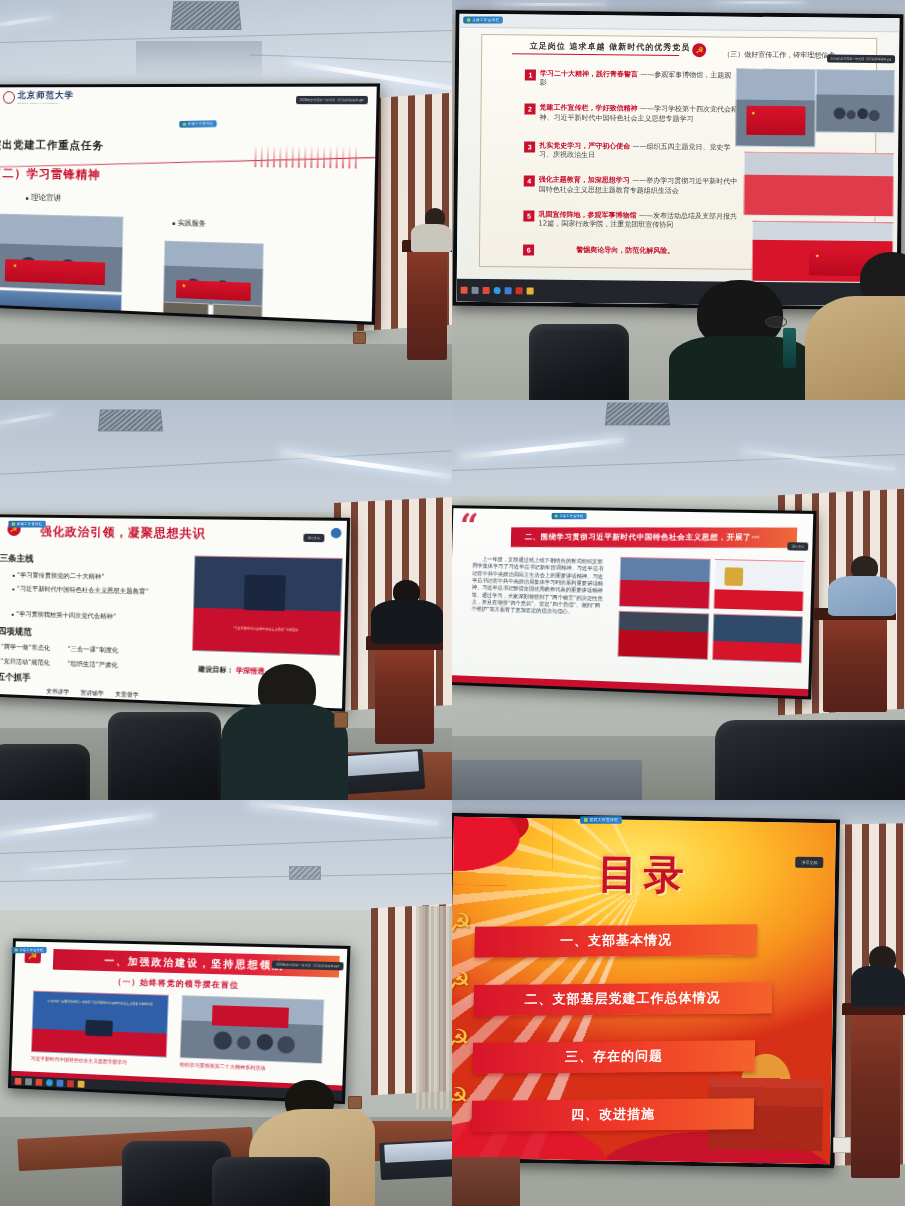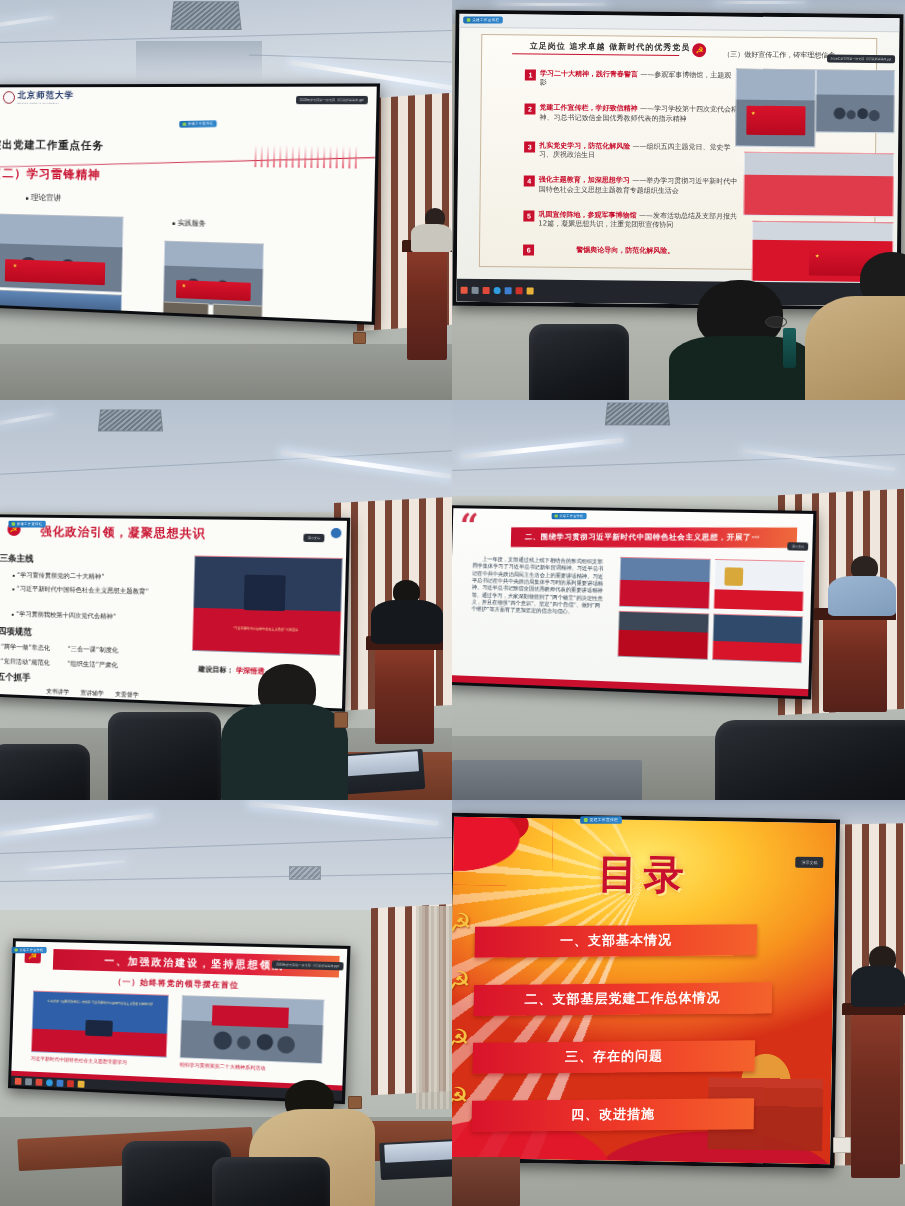--- a/index.html
+++ b/index.html
@@ -347,45 +347,45 @@
             <div class="num-text cn" style="font-size:7px;line-height:1.35;">
               <span>学习二十大精神，践行青春誓言</span>
               <span class="sub">——参观军事博物馆，主题观影</span>
             </div>
           </div>
 
           <div class="num-row" style="left:15%;top:31%;width:50%;">
             <div class="num-box" style="width:11px;height:11px;font-size:7px;margin-right:4px;">2</div>
             <div class="num-text cn" style="font-size:7px;line-height:1.35;">
               <span>党建工作宣传栏，学好致信精神</span>
-              <span class="sub">——学习学校第十四次党代会精神、习总书记致信全国优秀教师代表的指示精神</span>
+              <span class="sub">——学习学校第十四次党代会精神、习近平新时代中国特色社会主义思想专题学习</span>
             </div>
           </div>
 
           <div class="num-row" style="left:15%;top:44%;width:48%;">
             <div class="num-box" style="width:11px;height:11px;font-size:7px;margin-right:4px;">3</div>
             <div class="num-text cn" style="font-size:7px;line-height:1.35;">
-              <span>扎实党史学习，防范化解风险</span>
+              <span>扎实党史学习，严守初心使命</span>
               <span class="sub">——组织五四主题党日、党史学习、庆祝政治生日</span>
             </div>
           </div>
 
           <div class="num-row" style="left:15%;top:56%;width:50%;">
             <div class="num-box" style="width:11px;height:11px;font-size:7px;margin-right:4px;">4</div>
             <div class="num-text cn" style="font-size:7px;line-height:1.35;">
               <span>强化主题教育，加深思想学习</span>
               <span class="sub">——举办学习贯彻习近平新时代中国特色社会主义思想主题教育专题组织生活会</span>
             </div>
           </div>
 
           <div class="num-row" style="left:15%;top:68%;width:50%;">
             <div class="num-box" style="width:11px;height:11px;font-size:7px;margin-right:4px;">5</div>
             <div class="num-text cn" style="font-size:7px;line-height:1.35;">
               <span>巩固宣传阵地，参观军事博物馆</span>
-              <span class="sub">——发布活动总结及支部月报共12篇，凝聚思想共识，注重党团班宣传协同</span>
+              <span class="sub">——发布活动总结及支部月报共12篇，国家行政学院，注重党团班宣传协同</span>
             </div>
           </div>
 
           <div class="num-row" style="left:15%;top:80%;width:48%;justify-content:flex-start;">
             <div class="num-box" style="width:11px;height:11px;font-size:7px;margin-right:4px;">6</div>
             <div class="num-text cn" style="font-size:7px;margin-left:18%;">警惕舆论导向，防范化解风险。</div>
           </div>
 
           <div class="tile ppl" style="left:63%;top:18%;width:18%;height:27%;">
             <div class="flag-band" style="bottom:14%;height:38%;"></div>

